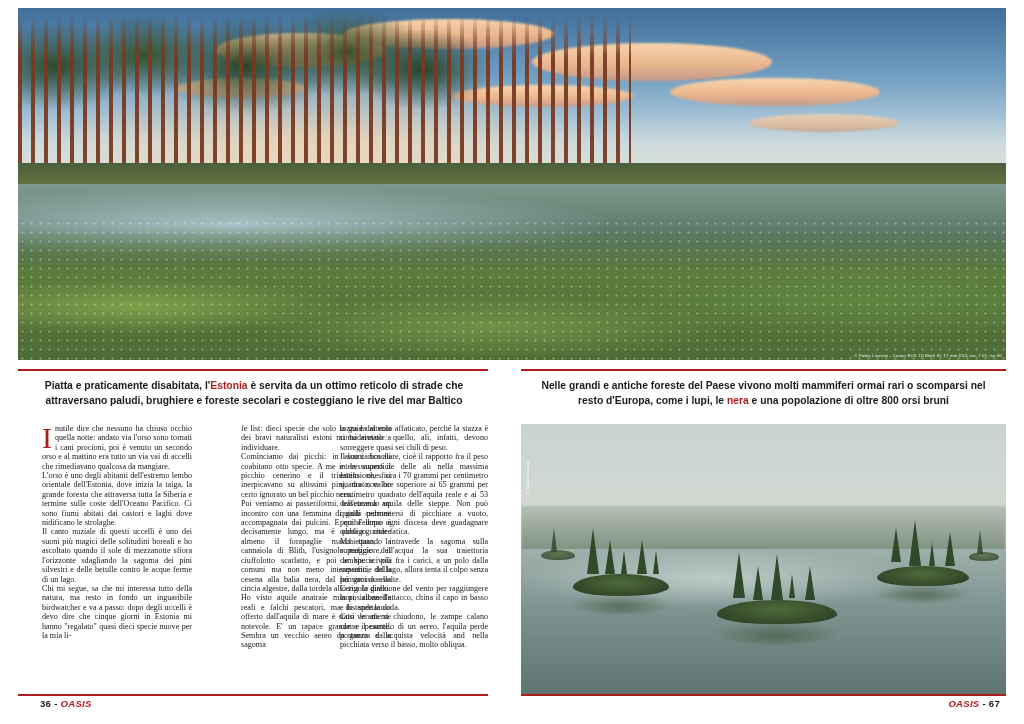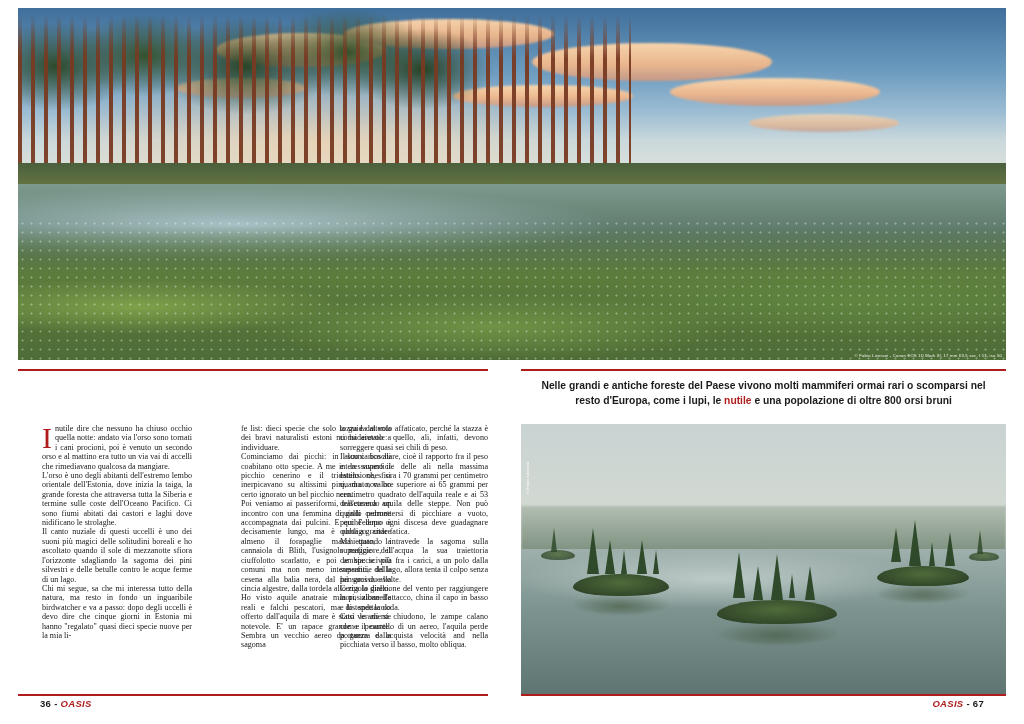--- a/index.html
+++ b/index.html
@@ -209,22 +209,23 @@
     <div class="water"></div>
     <div class="marsh"></div>
     <div class="marsh-speck"></div>
 
     <div class="credit">© Fabio Liverani - Canon EOS 1D Mark III, 17 mm f/3,5 sec. f 13, iso 50</div>
   </div>
 
   <div class="rule" style="left:18px;top:369px;width:470px;"></div>
   <div class="rule" style="left:521px;top:369px;width:485px;"></div>
 
-
-  <div class="caption" style="left:531px;top:378px;width:465px;">Nelle grandi e antiche foreste del Paese vivono molti mammiferi ormai rari o scomparsi nel resto d'Europa, come i lupi, le <b class="hl">nutile</b> e una popolazione di oltre 800 orsi bruni</div>
+  <div class="caption" style="left:42px;top:378px;width:424px;">Piatta e praticamente disabitata, l'<b class="hl">Estonia</b> è servita da un ottimo reticolo di strade che attraversano paludi, brughiere e foreste secolari e costeggiano le rive del mar Baltico</div>
+
+  <div class="caption" style="left:531px;top:378px;width:465px;">Nelle grandi e antiche foreste del Paese vivono molti mammiferi ormai rari o scomparsi nel resto d'Europa, come i lupi, le <b class="hl">nera</b> e una popolazione di oltre 800 orsi bruni</div>
 
   <div class="col" style="left:42px;top:424px;width:150px;height:265px;">
     <span class="dropcap">I</span>
     <span style="white-space:pre-line;">nutile dire che nessuno ha chiuso occhio quella notte: andato via l'orso sono tornati i cani procioni, poi è venuto un secondo orso e al mattino era tutto un via vai di accelli che rimediavano qualcosa da mangiare.
 L'orso è uno degli abitanti dell'estremo lembo orientale dell'Estonia, dove inizia la taiga, la grande foresta che attraversa tutta la Siberia e termine sulle coste dell'Oceano Pacifico. Ci sono fiumi abitati dai castori e laghi dove nidificano le strolaghe.
 Il canto nuziale di questi uccelli è uno dei suoni più magici delle solitudini boreali e ho ascoltato quando il sole di mezzanotte sfiora l'orizzonte sdagliando la sagoma dei pini silvestri e delle betulle contro le acque ferme di un lago.
 Chi mi segue, sa che mi interessa tutto della natura, ma resto in fondo un inguaribile birdwatcher e va a passo: dopo degli uccelli è devo dire che cinque giorni in Estonia mi hanno "regalato" quasi dieci specie nuove per la mia li-</span>
   </div>
 
   <div class="col" style="left:205px;top:424px;width:150px;height:265px;margin-left:36px;">
@@ -280,19 +281,19 @@
 
   <div class="footer-rule" style="left:18px;top:694px;width:470px;"></div>
   <div class="footer-rule" style="left:521px;top:694px;width:485px;"></div>
 
   <div class="folio" style="left:40px;top:698px;">
     <span>36</span>
     <span> - </span>
     <span class="brand">OASIS</span>
   </div>
 
-  <div class="folio" style="right:40px;top:698px;">
+  <div class="folio" style="right:24px;top:698px;">
     <span class="brand">OASIS</span>
     <span> - </span>
     <span>67</span>
   </div>
 
 </div>
 
 </body></html>

